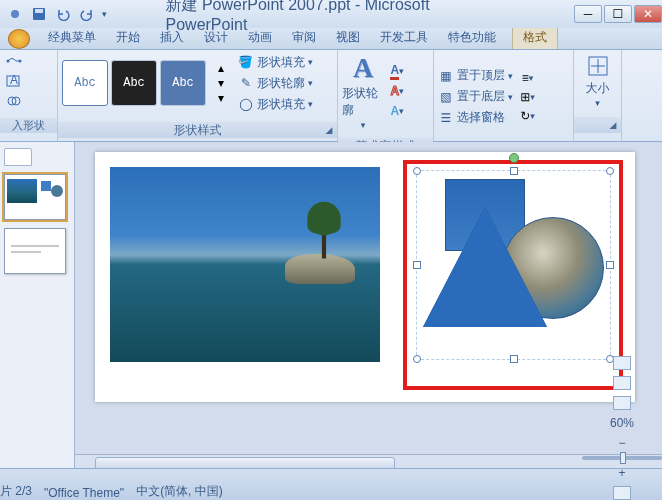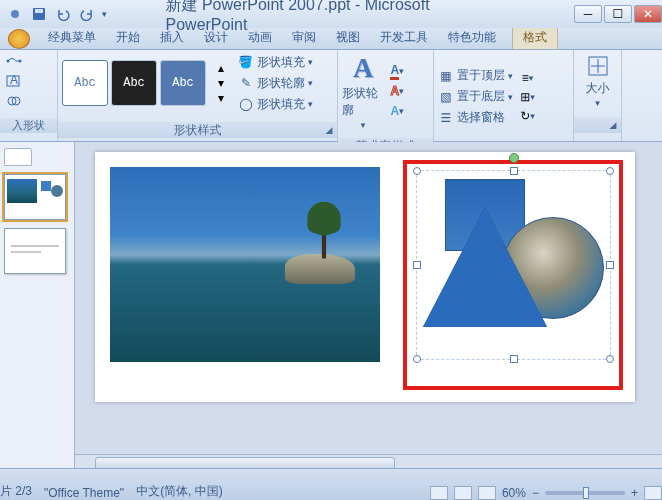--- a/index.html
+++ b/index.html
@@ -58,21 +58,21 @@
 .rothandle { position:absolute; width:10px; height:10px; background:#7fc97f; border:1px solid #4a8a4a; border-radius:50%; left:50%; top:-18px; transform:translateX(-50%);}
 .shp-sq { position:absolute; left:28px; top:8px; width:80px; height:72px; background:linear-gradient(#2968b5,#3d7ec6); border:1px solid #2a5690;}
 .shp-tri{ position:absolute; left:6px; top:36px; width:0; height:0; border-left:62px solid transparent; border-right:62px solid transparent; border-bottom:120px solid #2a6bbc; filter:drop-shadow(0 0 0 #1f4d87);}
 .shp-cir{ position:absolute; right:6px; top:46px; width:102px; height:102px; border-radius:50%; background:radial-gradient(circle at 40% 35%,#d8d5c3,#8f8c76 40%,#4a7998 70%,#1d5266); border:1px solid #2a5690;}
 .notes { height:28px; background:#fff; border-top:1px solid #a3b5ce; padding:4px 8px; color:#7a7a7a; }
 .hscroll { height:18px; background:#d8e1ef; border-top:1px solid #a3b5ce; position:relative;}
 .hscroll-thumb{ position:absolute; left:20px; top:2px; height:14px; width:300px; background:linear-gradient(#eef3fa,#c7d5e9); border:1px solid #9ab0ce; border-radius:3px;}
 
 
 .status { position:absolute; bottom:0; left:0; right:0; height:32px; background:linear-gradient(#d3dff0,#bdd0e7); display:flex; align-items:flex-end; padding:0 0; color:#3b5b88; font-size:11px; gap:12px; border-top:1px solid #90add1;}
-.status .right { margin-left:auto; display:flex; gap:6px; align-items:center;}
+.status .right { margin-left:auto; display:flex; gap:6px; align-items:center;flex-direction:column;}
 .vbtn { width:18px; height:14px; border:1px solid #8ea9c9; background:#e6eef9; cursor:pointer;}
 .zoom-track{ width:80px; height:4px; background:#9ab0ce; position:relative; border-radius:2px;}
 .zoom-thumb{ position:absolute; left:38px; top:-4px; width:6px; height:12px; background:#e6eef9; border:1px solid #6b88ad;}
 </style>
 </head>
 <body>
 
 <div class="titlebar">
   <div class="qat">
     <div class="qat-btn">

